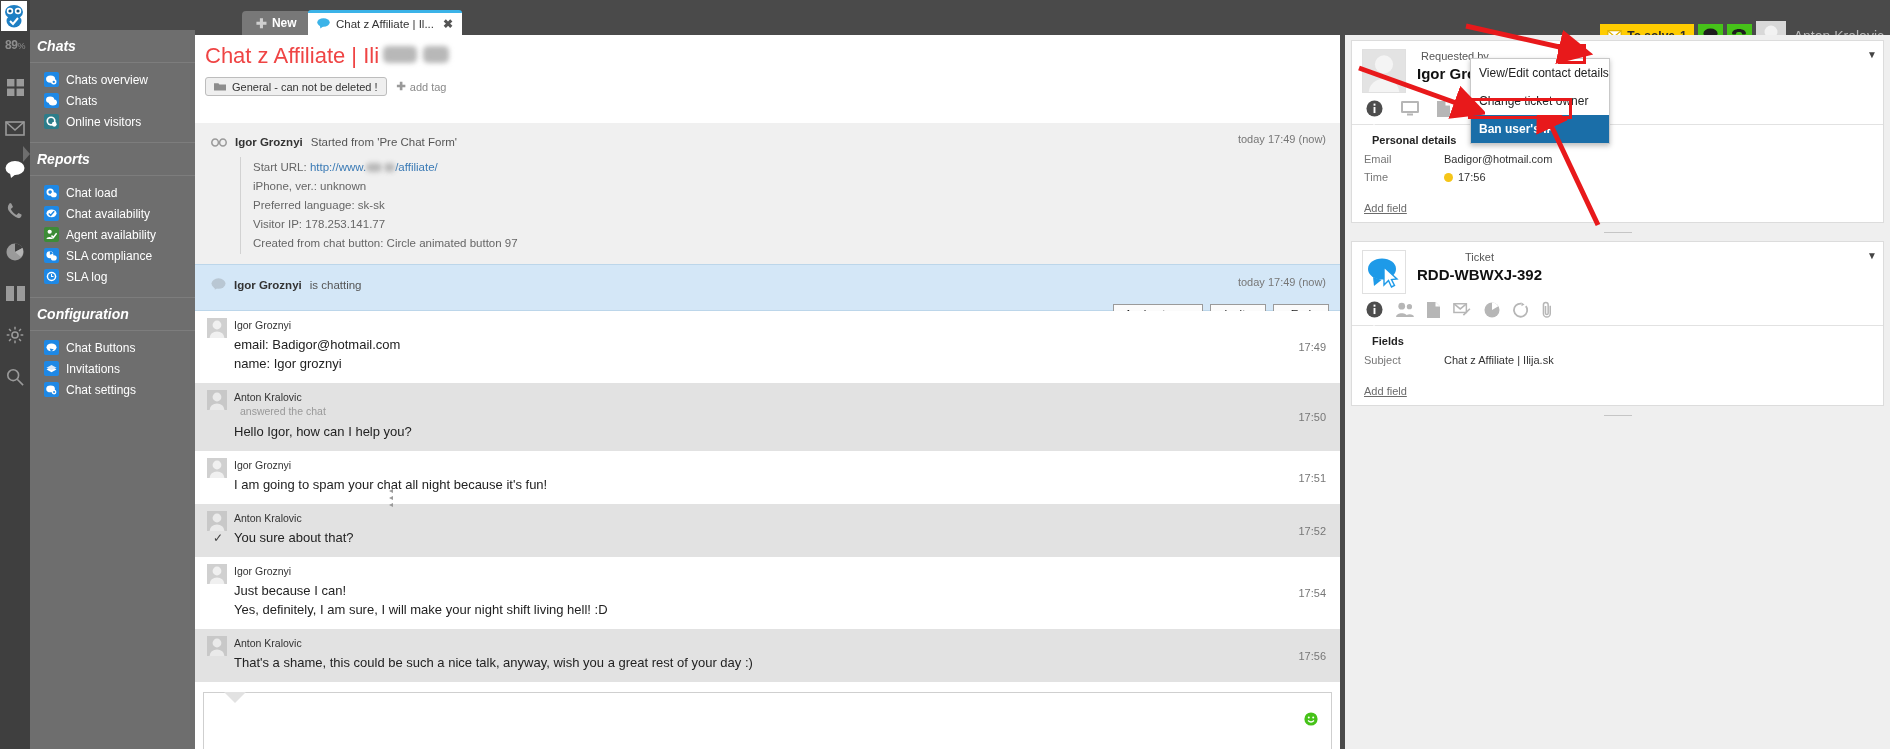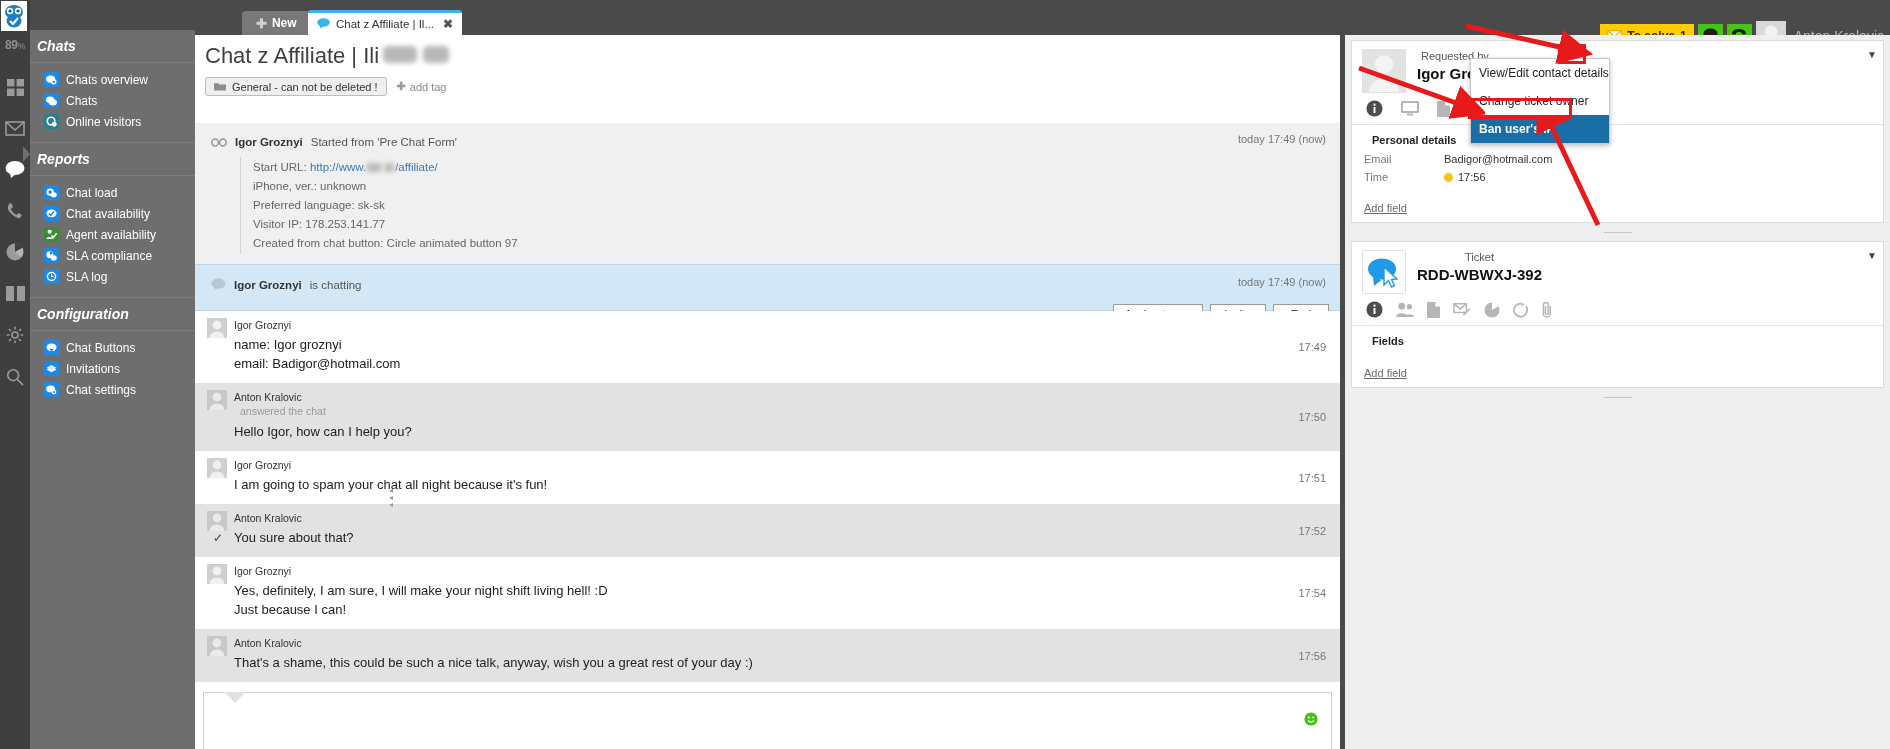--- a/index.html
+++ b/index.html
@@ -110,21 +110,21 @@
     display: flex; align-items: flex-end; justify-content: center; overflow: hidden;
   }
   #user-name-top { color: #b9b9b9; font-size: 14px; padding: 0 6px 0 4px; white-space: nowrap; }
 
   
   #chat-panel {
     position: absolute; left: 195px; top: 35px; width: 1145px; height: 714px;
     background: #ffffff; overflow: hidden;
   }
   #chat-title {
-    font-size: 22px; color: #404040; padding: 8px 0 2px 10px;
+    font-size: 22px; color: #ef4444; padding: 8px 0 2px 10px;
     display: flex; align-items: baseline; white-space: nowrap;
   }
   #tagrow { display: flex; align-items: center; gap: 10px; padding: 6px 0 0 10px; }
   #tag-chip {
     display: flex; align-items: center; gap: 6px; height: 19px;
     border: 1px solid #bdbdbd; border-radius: 3px; background: #efefef;
     padding: 0 8px; font-size: 11px; color: #333; cursor: pointer;
   }
   #add-tag { display: flex; align-items: center; gap: 4px; font-size: 11px; color: #8a8a8a; cursor: pointer; }
   #add-tag .plus { color: #9a9a9a; font-weight: bold; }
@@ -548,22 +548,22 @@
 
     <div class="msg visitor">
       <div class="msg-avatar">
           <svg width="20" height="19" viewBox="0 0 20 19">
             <circle cx="10" cy="6" r="4.4" fill="#f0f0f0"></circle>
             <ellipse cx="10" cy="19" rx="7.4" ry="6.6" fill="#f0f0f0"></ellipse>
           </svg>
         </div>
       <div class="msg-name">Igor Groznyi</div>
       <div class="msg-body">
+        <div>email: Badigor@hotmail.com</div>
         <div>name: Igor groznyi</div>
-        <div>email: Badigor@hotmail.com</div>
       </div>
       <div class="msg-time">17:49</div>
     </div>
 
     <div class="msg agent">
       <div class="msg-avatar">
           <svg width="20" height="19" viewBox="0 0 20 19">
             <circle cx="10" cy="6" r="4.4" fill="#eaeaea"></circle>
             <ellipse cx="10" cy="19" rx="7.4" ry="6.6" fill="#eaeaea"></ellipse>
           </svg>
@@ -607,22 +607,22 @@
 
     <div class="msg visitor">
       <div class="msg-avatar">
           <svg width="20" height="19" viewBox="0 0 20 19">
             <circle cx="10" cy="6" r="4.4" fill="#f0f0f0"></circle>
             <ellipse cx="10" cy="19" rx="7.4" ry="6.6" fill="#f0f0f0"></ellipse>
           </svg>
         </div>
       <div class="msg-name">Igor Groznyi</div>
       <div class="msg-body">
+        <div>Just because I can!</div>
         <div>Yes, definitely, I am sure, I will make your night shift living hell! :D</div>
-        <div>Just because I can!</div>
       </div>
       <div class="msg-time">17:54</div>
     </div>
 
     <div class="msg agent">
       <div class="msg-avatar">
           <svg width="20" height="19" viewBox="0 0 20 19">
             <circle cx="10" cy="6" r="4.4" fill="#eaeaea"></circle>
             <ellipse cx="10" cy="19" rx="7.4" ry="6.6" fill="#eaeaea"></ellipse>
           </svg>
@@ -772,20 +772,24 @@
           </svg>
       </span>
       <span class="ir">
         <svg width="11" height="17" viewBox="0 0 11 18" fill="none" stroke="currentColor" stroke-width="1.6">
             <path d="M8.4 5 V13.4 a3.6 3.6 0 0 1 -7.2 0 V4 a2.5 2.5 0 0 1 5 0 V13 a1.4 1.4 0 0 1 -2.8 0 V5.4"></path>
           </svg>
       </span>
       <span class="ir-caret"></span>
     </div>
     <div class="card-section-title">Fields</div>
+    <div class="kv">
+      <div class="k">Subject</div>
+      <div class="v">Chat z Affiliate | Ilija.sk</div>
+    </div>
     <div class="addfield">Add field</div>
   </div>
 
   <div class="grip">
       <i></i>
     </div>
 </div>
 
 <div id="ctx-menu">
   <div class="ctx-item">View/Edit contact details</div>

